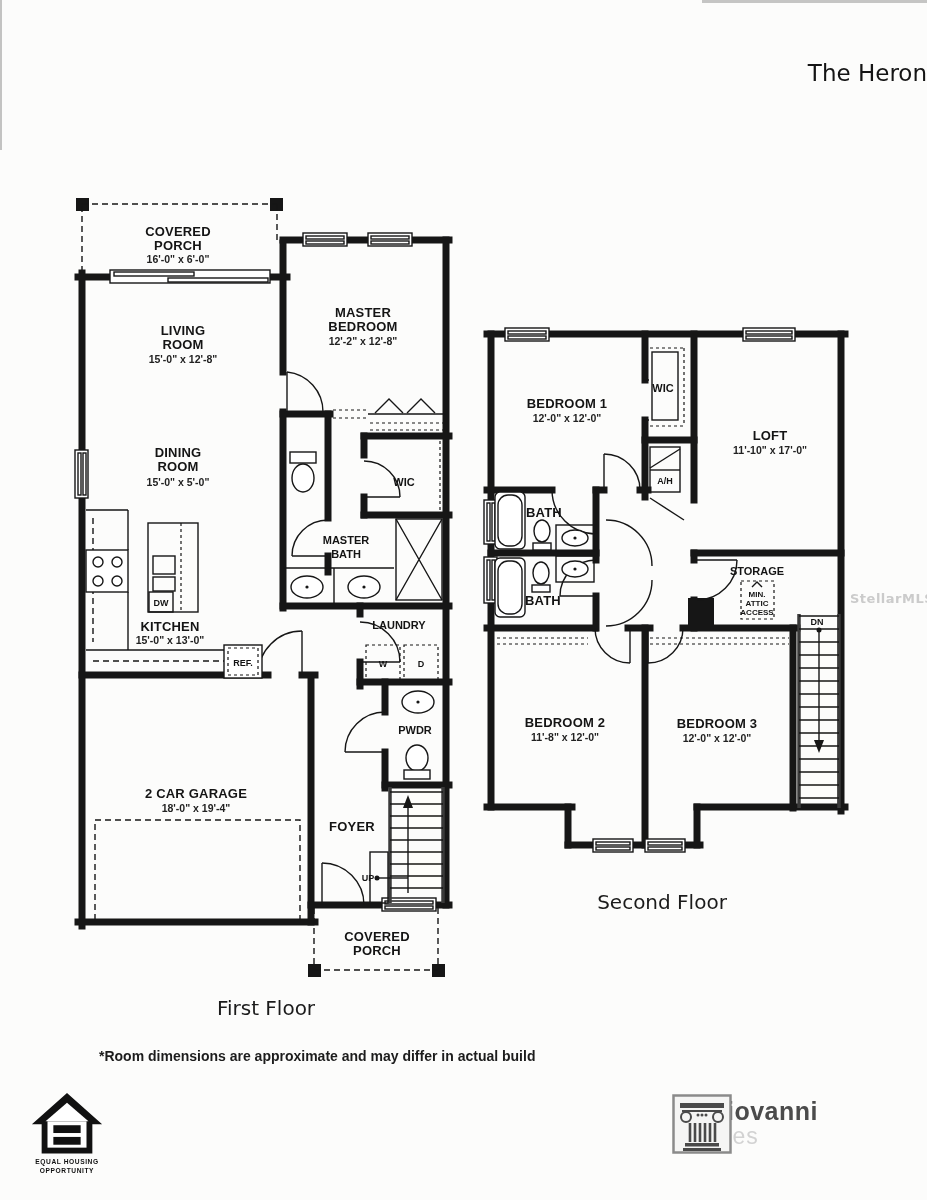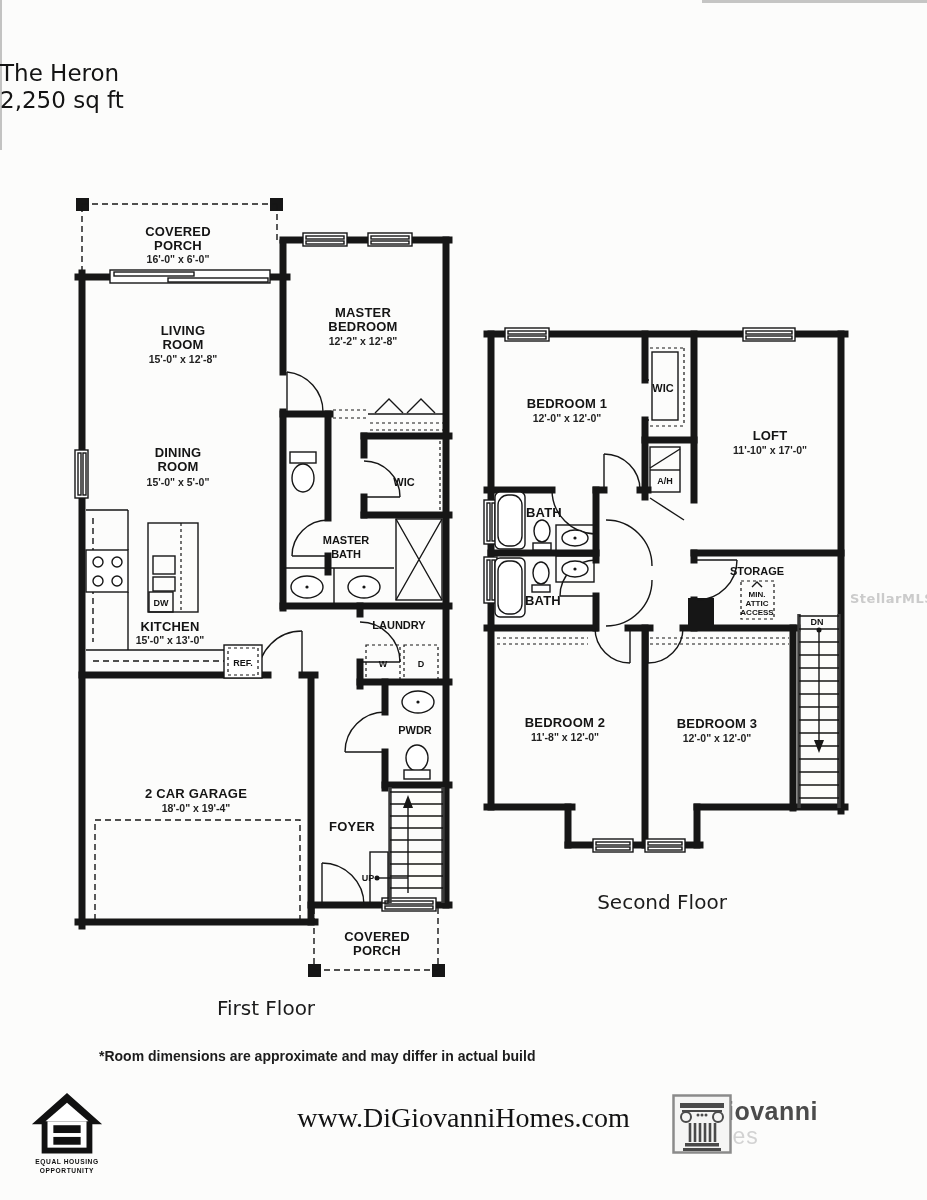--- a/index.html
+++ b/index.html
@@ -4,21 +4,21 @@
 <style>
   html,body{margin:0;padding:0;background:#e8e8e8;}
   .page{
     position:relative;width:927px;height:1200px;margin:0 auto;
     background:#fcfcfb;overflow:hidden;
     font-family:"DejaVu Sans","Liberation Sans",sans-serif;color:#161616;
   }
   .scan-top{position:absolute;top:0;right:0;width:225px;height:3px;background:#979797;opacity:.55;}
   .scan-left{position:absolute;top:0;left:0;width:2px;height:150px;background:#6f6f6f;opacity:.4;}
 
-  .title-block{position:absolute;top:60px;left:0;right:0;text-align:left;line-height:27px;font-size:23px;color:#141414;}
+  .title-block{position:absolute;top:60px;left:0;right:0;text-align:right;line-height:27px;font-size:23px;color:#141414;}
   .floor-caption{position:absolute;width:220px;text-align:center;font-size:20px;color:#1b1b1b;}
   .caption-first{left:156px;top:996px;}
   .caption-second{left:552px;top:890px;}
 
   .watermark{position:absolute;left:850px;top:591px;font-size:13px;font-weight:bold;color:#cbcbcb;letter-spacing:.5px;}
 
   .footnote{position:absolute;left:99px;top:1048px;font-size:14px;font-weight:600;color:#1c1c1c;font-family:"Liberation Sans",sans-serif;}
   .website{position:absolute;left:0;right:0;top:1102px;text-align:center;font-family:"Liberation Serif",serif;font-size:28px;color:#121212;}
 
   .brand{position:absolute;left:672px;top:1094px;display:flex;align-items:flex-start;}
@@ -46,21 +46,20 @@
 </style>
 </head>
 <body>
 
 <div class="page">
   <div class="scan-top"></div>
   <div class="scan-left"></div>
 
   <div class="title-block">
     <div>The Heron</div>
-    <div>2,250 sq ft</div>
   </div>
 
   <svg style="left:60px;top:190px" width="410" height="800" viewBox="60 190 410 800">
 
     <g>
       <rect class="post" x="76" y="198" width="13" height="13"></rect>
       <rect class="post" x="270" y="198" width="13" height="13"></rect>
       <path class="dash" d="M82 204 H277"></path>
       <path class="dash" d="M82 206 V273"></path>
       <path class="dash" d="M277 204 V240"></path>
@@ -424,21 +423,20 @@
       <polygon points="40,2 4,34 14,34 14,64 66,64 66,34 76,34" fill="#111"></polygon>
       <polygon points="40,12 18,31 62,31" fill="#fff"></polygon>
       <rect x="20" y="31" width="40" height="27" fill="#fff"></rect>
       <rect x="26" y="35" width="28" height="8" fill="#111"></rect>
       <rect x="26" y="47" width="28" height="8" fill="#111"></rect>
       <text class="eho-txt" x="40" y="75">EQUAL HOUSING</text>
       <text class="eho-txt" x="40" y="84">OPPORTUNITY</text>
     </svg>
   </div>
 
-  <div class="website">www.DiGiovanniHomes.com</div>
 
   <div class="brand">
     <svg width="60" height="60" viewBox="0 0 60 60">
       <rect x="1.5" y="1.5" width="57" height="57" fill="#f5f5f4" stroke="#8a8a8a" stroke-width="2.5"></rect>
       <rect x="8" y="9" width="44" height="5" fill="#4a4a4a"></rect>
       <path d="M10 17 H50" stroke="#4a4a4a" stroke-width="2" fill="none"></path>
       <circle cx="14" cy="23" r="5" fill="none" stroke="#4a4a4a" stroke-width="2"></circle>
       <circle cx="46" cy="23" r="5" fill="none" stroke="#4a4a4a" stroke-width="2"></circle>
       <circle cx="26" cy="21" r="1.5" fill="#4a4a4a"></circle>
       <circle cx="30" cy="21" r="1.5" fill="#4a4a4a"></circle>

